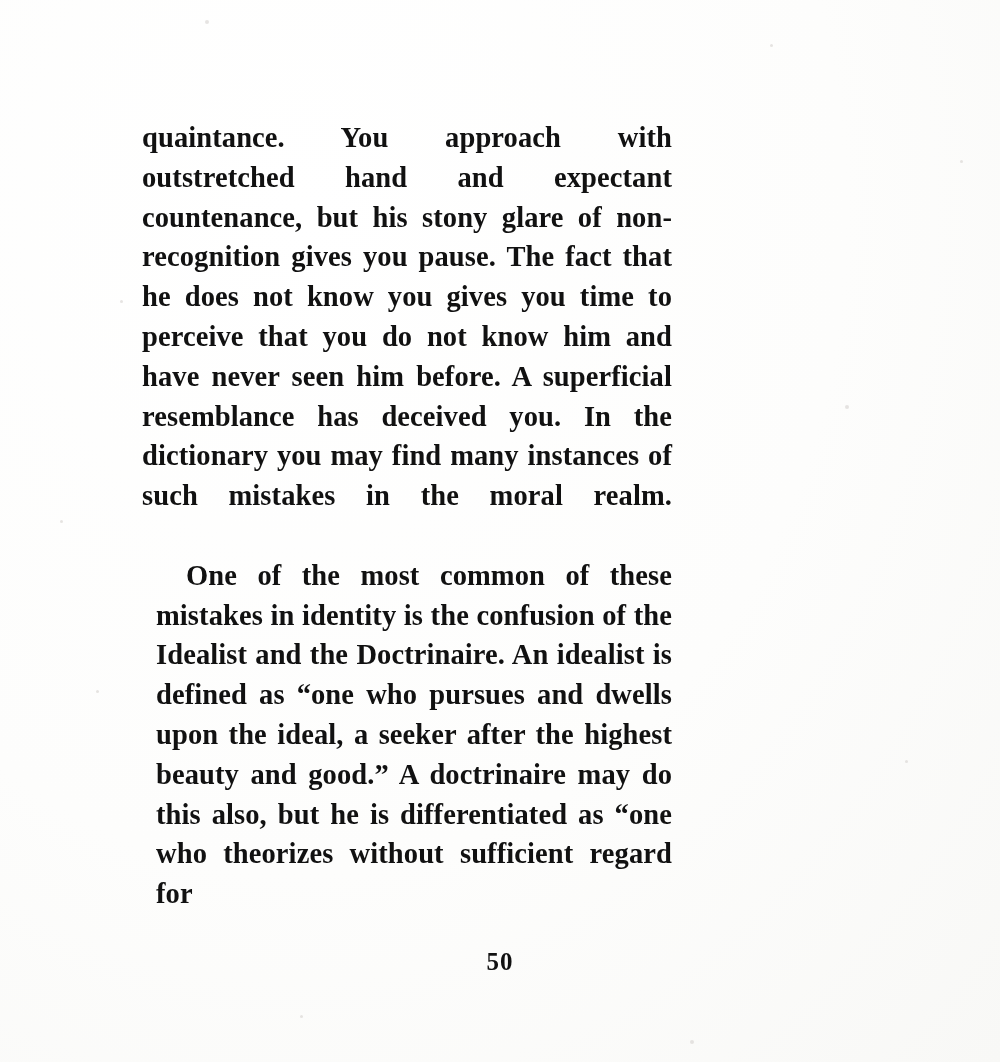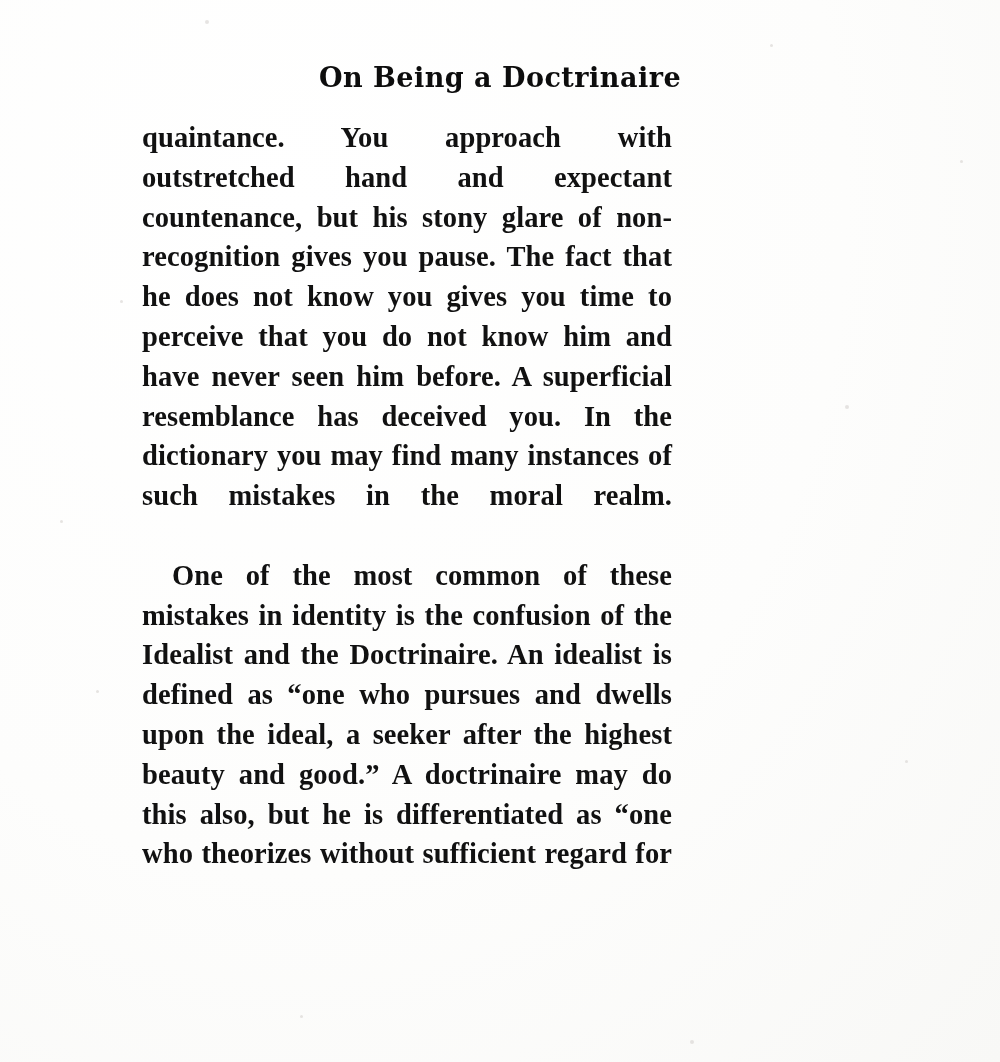--- a/index.html
+++ b/index.html
@@ -70,20 +70,21 @@
     line-height: 39.8px;
     color: #111111;
     text-align: justify;
     text-justify: inter-word;
     font-family: "Liberation Serif", serif;
     letter-spacing: 0.1px;
     font-weight: bold;
   }
   .para.indent {
     text-indent: 30px;
+    margin-left: 14px;
   }
   .para + .para {
     margin-top: 0;
   }
   
   .para::after {
     content: "";
     display: inline-block;
     width: 100%;
   }
@@ -112,23 +113,21 @@
   <span class="speck" style="left:96px;top:690px;width:3px;height:3px;"></span>
   <span class="speck" style="left:905px;top:760px;width:3px;height:3px;"></span>
   <span class="speck" style="left:300px;top:1015px;width:3px;height:3px;"></span>
   <span class="speck" style="left:690px;top:1040px;width:4px;height:4px;"></span>
   <span class="speck" style="left:60px;top:520px;width:3px;height:3px;"></span>
   <span class="speck" style="left:960px;top:160px;width:3px;height:3px;"></span>
 </div>
 
 <div class="page-inner">
 
-  <div class="running-head">
-    <span class="blk">On Being a Doctrinaire</span>
-  </div>
 
   <div class="body-col">
     <p class="para">quaintance. You approach with outstretched hand and expectant countenance, but his stony glare of non-recognition gives you pause. The fact that he does not know you gives you time to perceive that you do not know him and have never seen him before. A superficial resemblance has deceived you. In the dictionary you may find many instances of such mistakes in the moral realm.</p>
     <p class="para indent">One of the most common of these mistakes in identity is the confusion of the Idealist and the Doctrinaire. An idealist is defined as “one who pursues and dwells upon the ideal, a seeker after the highest beauty and good.” A doctrinaire may do this also, but he is differentiated as “one who theorizes without sufficient regard for</p>
   </div>
 
+  <div class="folio">50</div>
 
 </div>
 
 </body></html>

